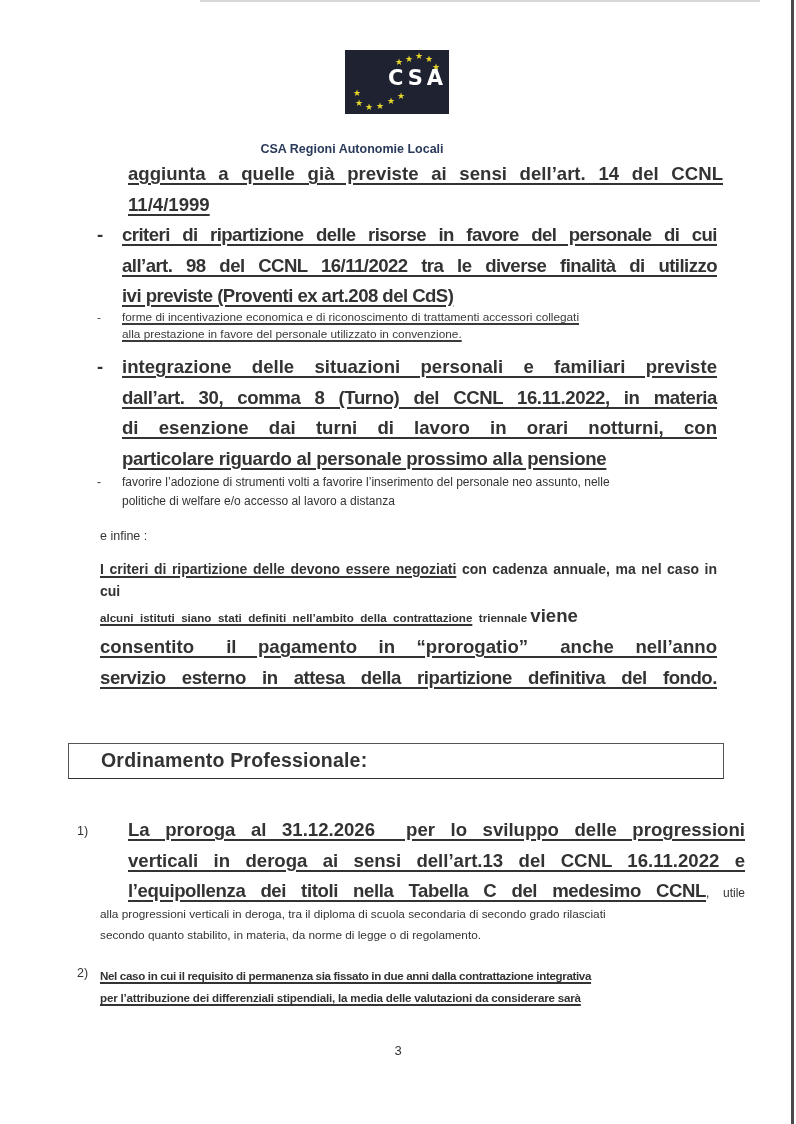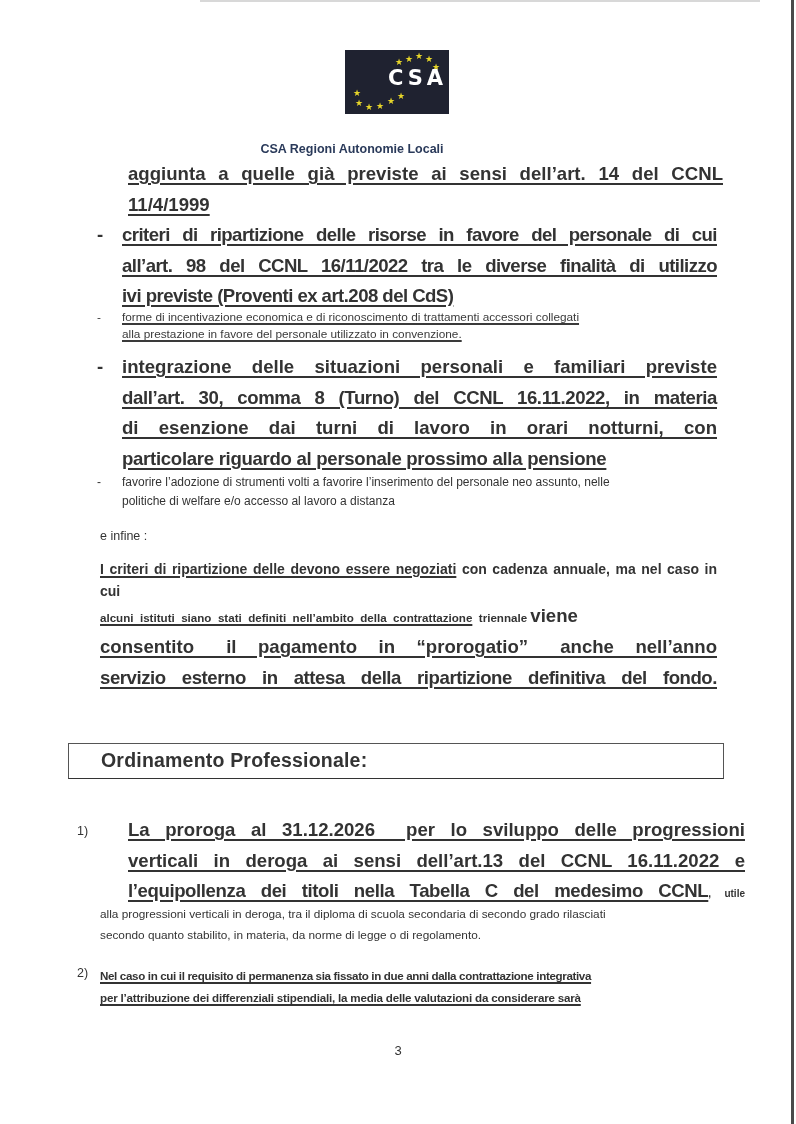--- a/index.html
+++ b/index.html
@@ -193,21 +193,21 @@
 </div>
 
 <div class="section-box">
   <div class="section-title">Ordinamento Professionale:</div>
 </div>
 
 <span class="num" style="left:77px; top:824px;">1)</span>
 <div class="block big" style="left:100px; top:815px; width:617px;margin-left:28px;">
   <div class="u justify-last" style="white-space:pre-wrap;">La proroga al 31.12.2026  per lo sviluppo delle progressioni</div>
   <div class="u justify-last">verticali in deroga ai sensi dell’art.13 del CCNL 16.11.2022 e</div>
-  <div style="text-align:justify; text-align-last:justify;"><span class="u" style="letter-spacing:-0.4px;">l’equipollenza dei titoli nella Tabella C del  medesimo CCNL</span><span style="font-size:10px; font-weight:bold;">, utile</span></div>
+  <div style="text-align:justify; text-align-last:justify;"><span class="u" style="letter-spacing:-0.4px;">l’equipollenza dei titoli nella Tabella C del  medesimo CCNL</span><span style="font-size:12px; font-weight:normal;">, utile</span></div>
 </div>
 <div class="block small" style="left:100px; top:904px; width:620px; font-size:11.8px; line-height:21px;">
   <div>alla progressioni verticali in deroga,  tra il diploma di scuola secondaria di secondo grado  rilasciati</div>
   <div>secondo quanto stabilito, in materia, da norme di legge o di regolamento.</div>
 </div>
 
 <span class="num" style="left:77px; top:966px;">2)</span>
 <div class="block" style="left:100px; top:965px; width:620px; font-size:11.6px; line-height:22px; font-weight:bold; color:#333;">
   <div class="u" style="text-underline-offset:2px; letter-spacing:-0.35px; white-space:nowrap;">Nel caso in cui il requisito di permanenza sia fissato in due anni dalla contrattazione integrativa</div>
   <div class="u" style="text-underline-offset:2px; letter-spacing:-0.2px; white-space:nowrap;">per l’attribuzione dei differenziali stipendiali, la media delle valutazioni da considerare sarà</div>

